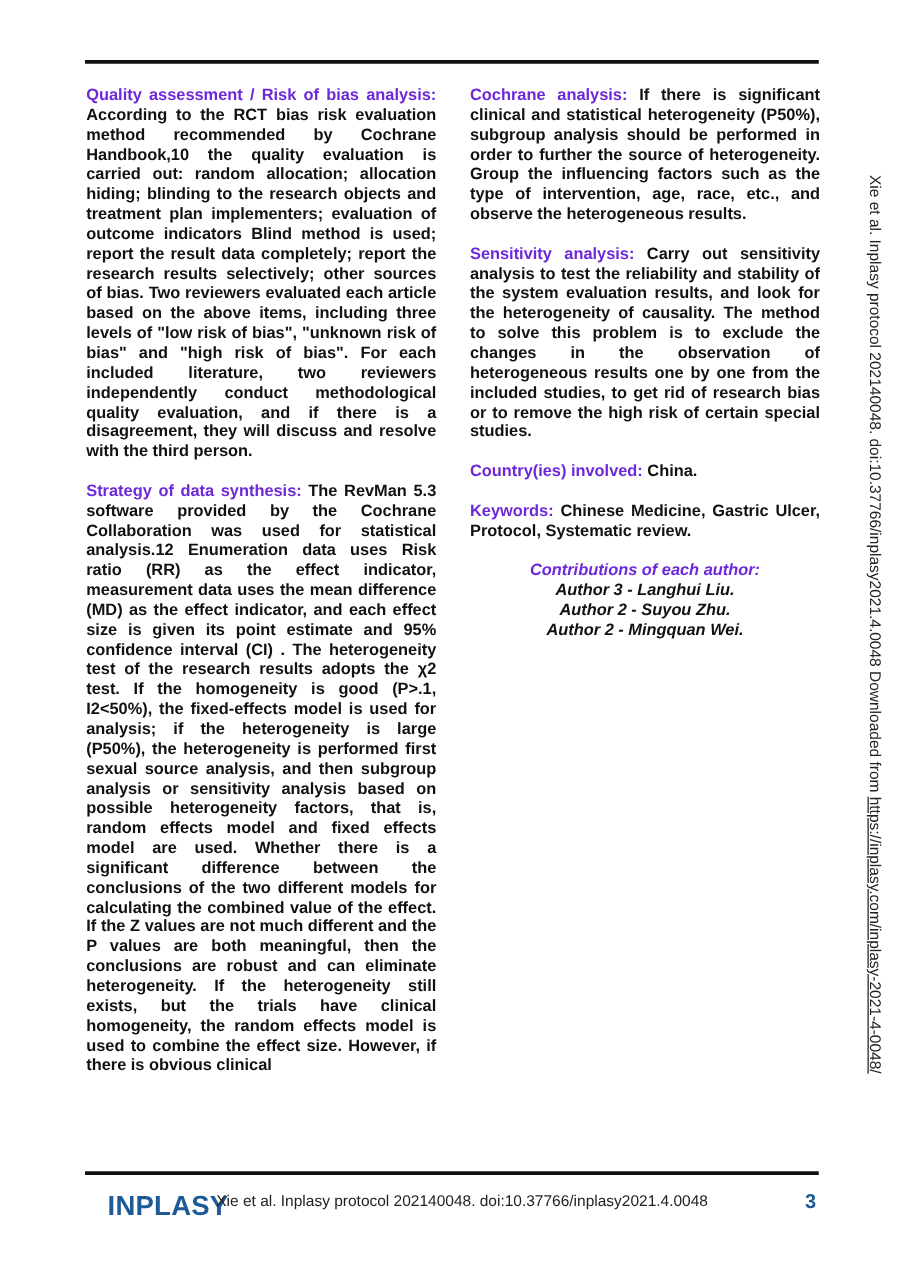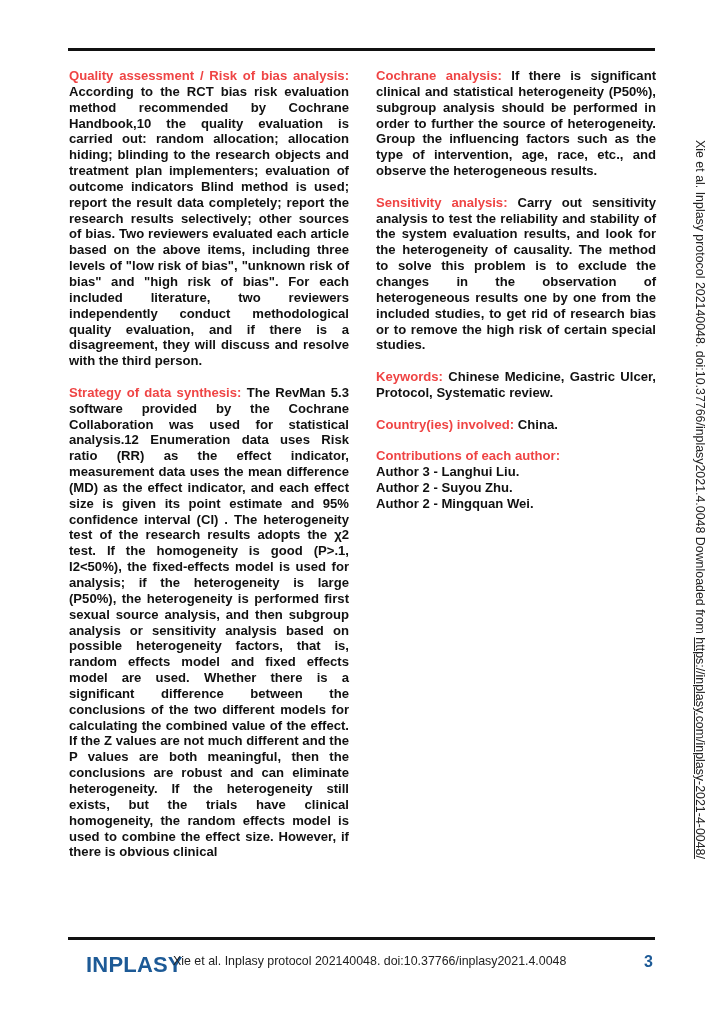--- a/index.html
+++ b/index.html
@@ -30,22 +30,22 @@
     top: 68px;
     font-size: 13.1px;
     line-height: 15.85px;
     font-weight: bold;
     text-align: justify;
   }
   .column.left { left: 69px; width: 280px; }
   .column.right { left: 376px; width: 280px; }
 
   .para { margin: 0 0 15.85px 0; }
-  .heading { color: #ef4444; }
-  .author-line { display: block; text-align: left; }
+  .heading { color: #6d28d9; }
+  .author-line { display: block; text-align: center; font-style: italic; }
 
   .side-note {
     position: absolute;
     left: 692px;
     top: 140px;
     width: 720px;
     transform-origin: 0 0;
     transform: translate(0px, 0px) rotate(90deg) translate(0, -16px);
     font-size: 12.4px;
     line-height: 16px;
@@ -111,25 +111,25 @@
 
   <p class="para">
     <span class="heading">Cochrane analysis:</span><span> If there is significant clinical and statistical heterogeneity (P50%), subgroup analysis should be performed in order to further the source of heterogeneity. Group the influencing factors such as the type of intervention, age, race, etc., and observe the heterogeneous results.</span>
   </p>
 
   <p class="para">
     <span class="heading">Sensitivity analysis:</span><span> Carry out sensitivity analysis to test the reliability and stability of the system evaluation results, and look for the heterogeneity of causality. The method to solve this problem is to exclude the changes in the observation of heterogeneous results one by one from the included studies, to get rid of research bias or to remove the high risk of certain special studies.</span>
   </p>
 
   <p class="para">
-    <span class="heading">Keywords:</span><span> Chinese Medicine, Gastric Ulcer, Protocol, Systematic review.</span>
+    <span class="heading">Country(ies) involved:</span><span> China.</span>
   </p>
 
   <p class="para">
-    <span class="heading">Country(ies) involved:</span><span> China.</span>
+    <span class="heading">Keywords:</span><span> Chinese Medicine, Gastric Ulcer, Protocol, Systematic review.</span>
   </p>
 
   <div class="para">
     <span class="heading author-line">Contributions of each author:</span>
     <span class="author-line">Author 3 - Langhui Liu.</span>
     <span class="author-line">Author 2 - Suyou Zhu.</span>
     <span class="author-line">Author 2 - Mingquan Wei.</span>
   </div>
 </div>
 

